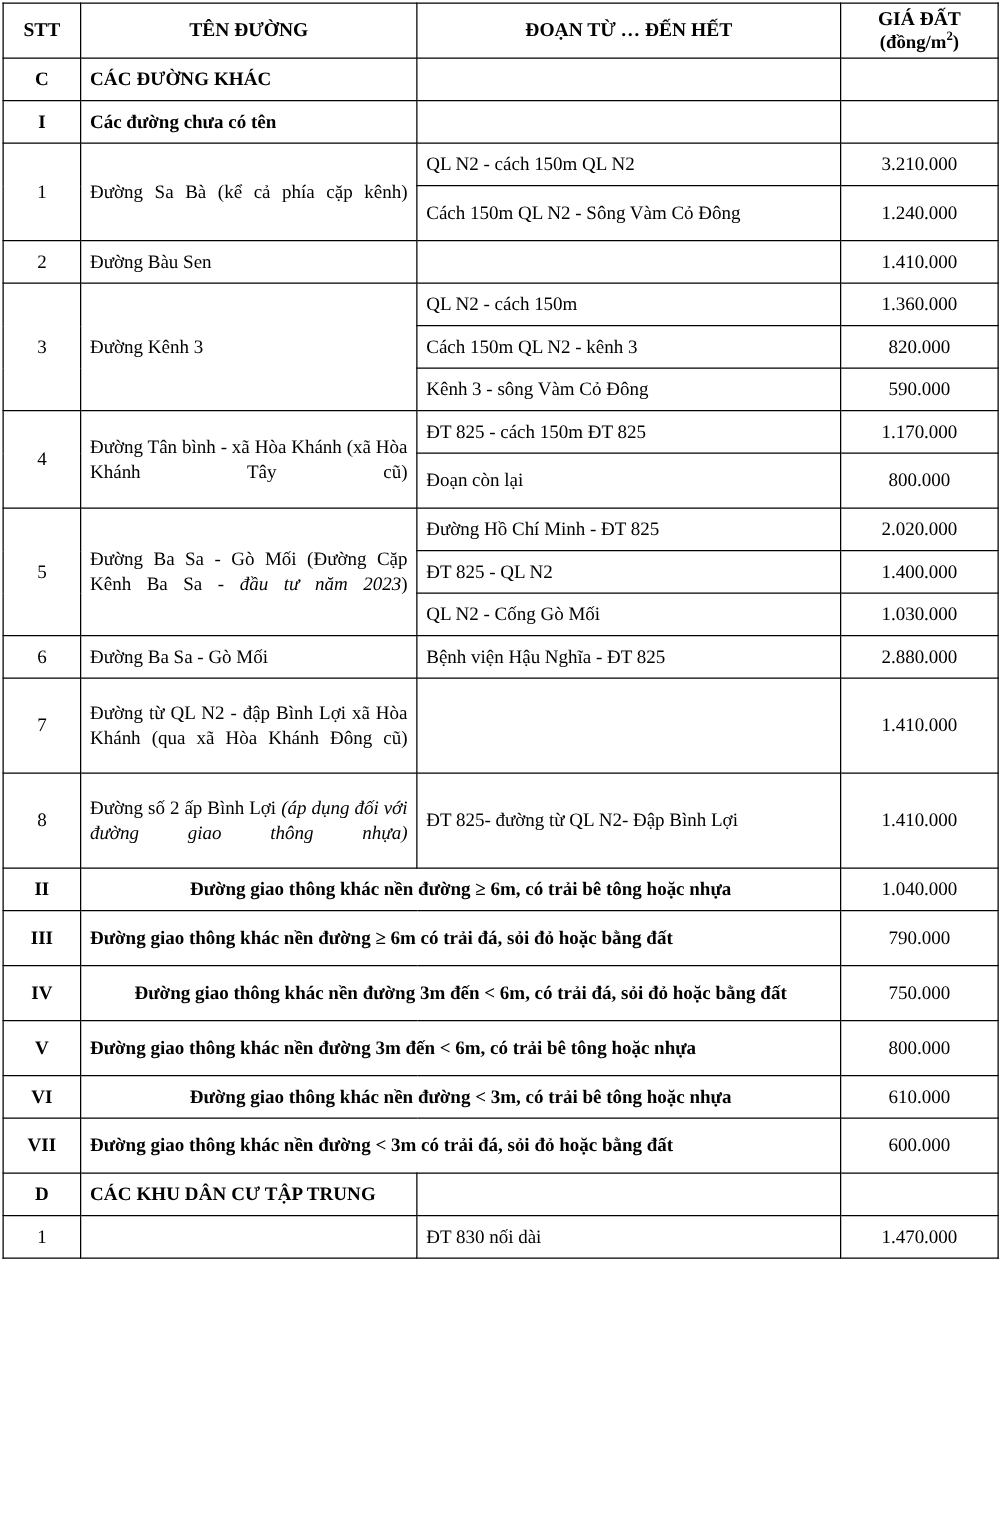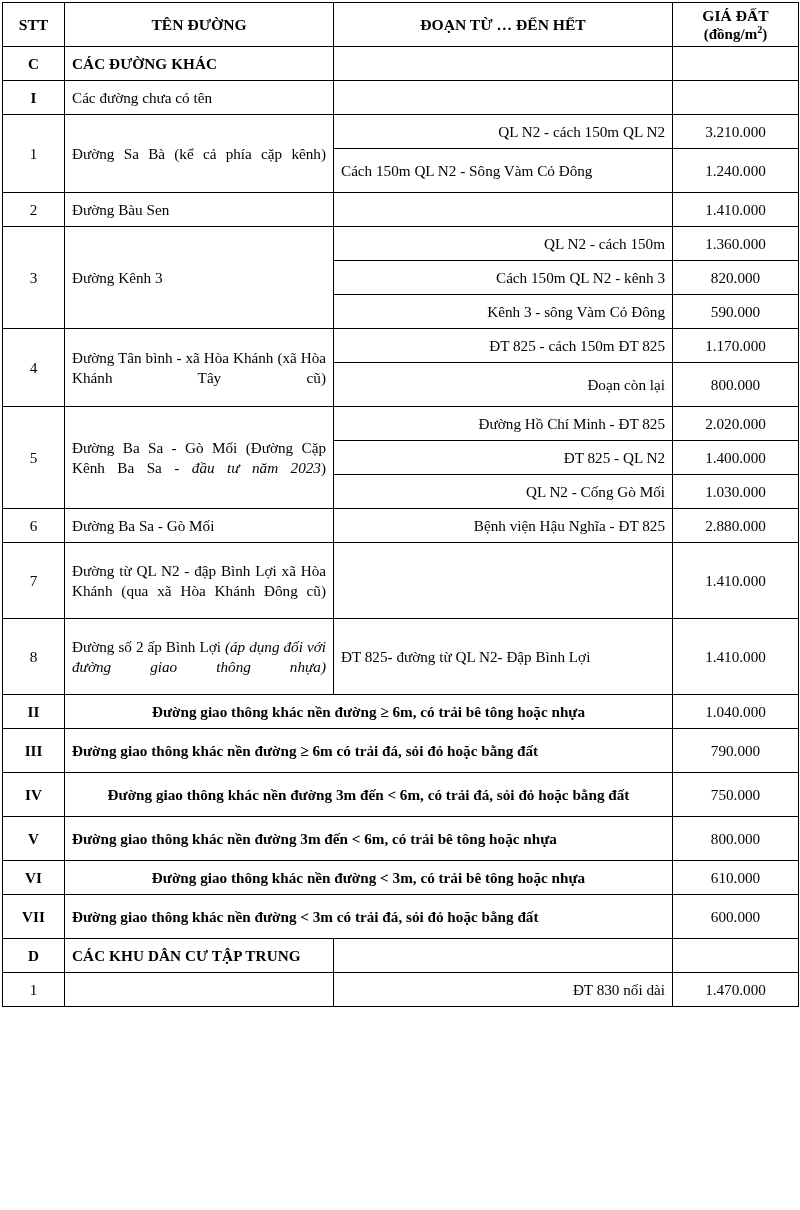--- a/index.html
+++ b/index.html
@@ -67,24 +67,24 @@
   
   .stt {
     text-align: center;
     vertical-align: middle;
     white-space: nowrap;
   }
   .stt-bold { font-weight: bold; }
 
   .name        { text-align: left;  vertical-align: middle; margin-left: 10px; }
   .name-just   { text-align: justify; text-align-last: justify; vertical-align: middle; }
-  .name-bold   { font-weight: normal; }
+  .name-bold   { font-weight: bold; }
   .name-caps   { font-weight: bold; letter-spacing: .1px; }
 
-  .seg         { text-align: right;  vertical-align: middle; }
+  .seg         { text-align: left;  vertical-align: middle; }
   .seg-just    { text-align: justify; text-align-last: left; vertical-align: middle; }
 
   .price       { text-align: center; vertical-align: middle; white-space: nowrap; }
 
   .group-row   { font-weight: bold; }
   .group-row td.name { padding-top: 6px; padding-bottom: 6px; }
 
   .roman-desc {
     font-weight: bold;
     text-align: center;

